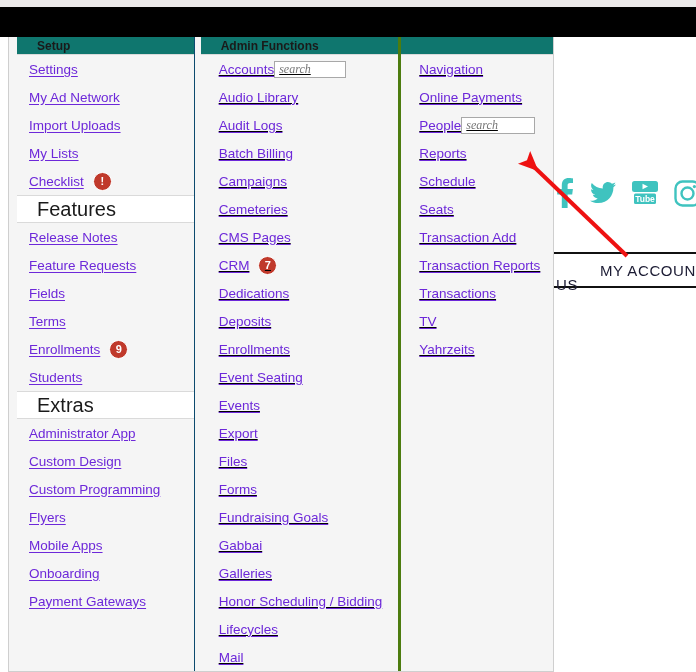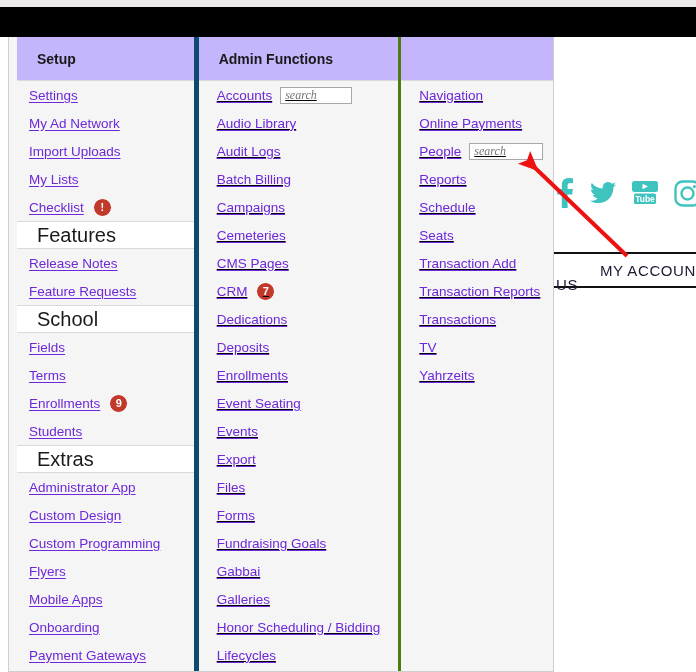--- a/index.html
+++ b/index.html
@@ -103,30 +103,30 @@
     display: flex;
     z-index: 20;
     overflow: hidden;
   }
   .col {
     position: relative;
     height: 100%;
     background: #f5f5f5;
   }
   .col-1 { width: 185px; }
-  .col-2 { width: 205px; border-left: 5px solid #0c4a6e; }
+  .col-2 { width: 205px; border-left: 1px solid #0c4a6e; padding-left: 6px; }
   .col-3 { width: 155px; border-left: 3px solid #4d7c0f; }
 
   .col-head {
-    height: 44px;
-    background: #c4b5fd;
+    height: 18px;
+    background: #0f766e;
     border-bottom: 1px solid #dadada;
     display: flex; align-items: center;
     padding-left: 20px;
-    font-size: 14px; font-weight: bold; color: #1a1a1a;
+    font-size: 12px; font-weight: bold; color: #1a1a1a;
   }
   .col-head.blank { padding-left: 0; }
 
   .group-head {
     height: 28px;
     background: #ffffff;
     border-top: 1px solid #dadada;
     border-bottom: 1px solid #dadada;
     display: flex; align-items: center;
     padding-left: 20px;
@@ -145,21 +145,20 @@
   }
   .col-2 .item, .col-3 .item { padding-left: 18px; text-decoration: underline; }
   .item-link {
     color: #6d28d9;
     text-decoration: underline;
     text-underline-offset: 2px;
     cursor: pointer;
   }
   .item .badge { margin-left: 9px; }
   .item .search-box {
-    margin-left: 8px;
     width: 72px; height: 17px;
     border: 1px solid #a8a8a8;
     background: #ffffff;
     font-family: "Liberation Serif", serif;
     font-style: italic;
     font-size: 12px;
     color: #8a8a8a;
     padding: 0 4px;
     outline: none;
   }
@@ -258,21 +257,20 @@
         </ul>
         <div class="group-head">Features</div>
         <ul class="items">
           <li class="item">
             <span class="item-link">Release Notes</span>
           </li>
           <li class="item">
             <span class="item-link">Feature Requests</span>
           </li>
         </ul>
-        <div class="group-head">School</div>
         <ul class="items">
           <li class="item">
             <span class="item-link">Fields</span>
           </li>
           <li class="item">
             <span class="item-link">Terms</span>
           </li>
           <li class="item">
             <span class="item-link">Enrollments</span>
             <span class="badge">9</span>

